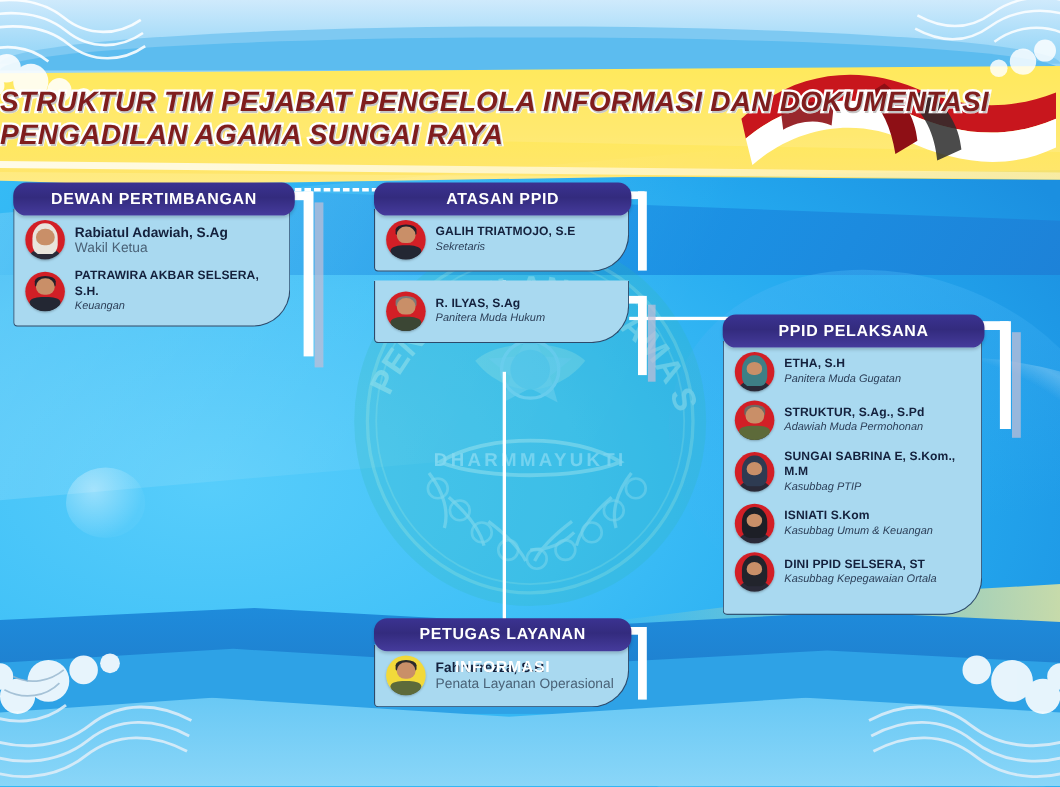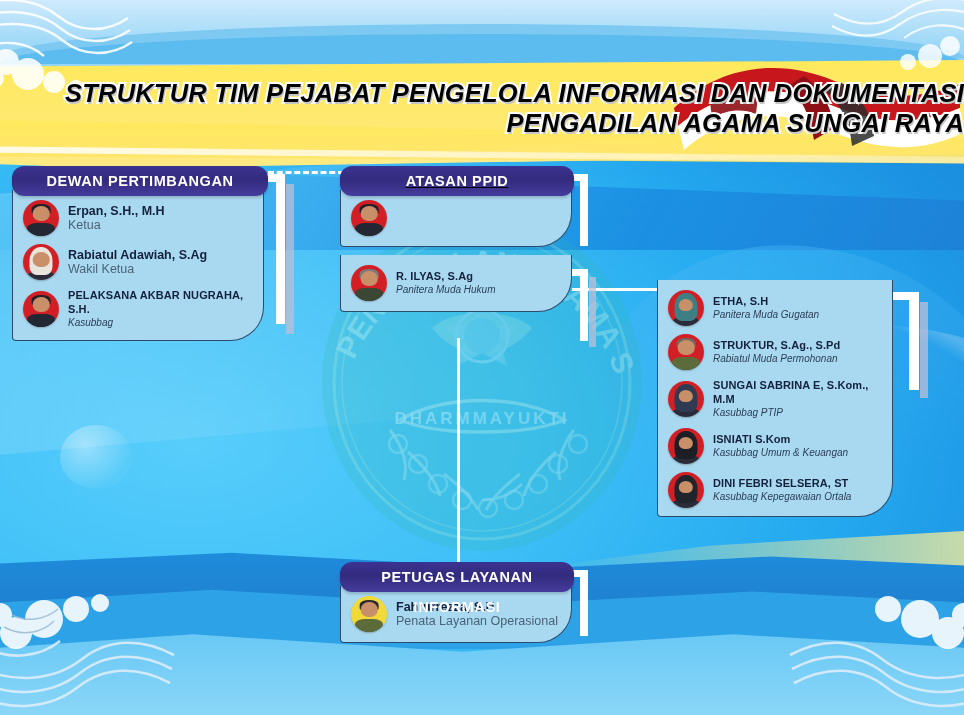--- a/index.html
+++ b/index.html
@@ -87,24 +87,24 @@
   .ribbon{ position:absolute; right:0px; top:36px; width:300px; height:150px; }
 
   
   .watermark{
     position:absolute; left:312px; top:208px; width:340px; height:350px;
     opacity:.40;
   }
 
   
   .title{
-    position:absolute; left:0; top:78px; width:964px; text-align:right;
+    position:absolute; left:0; top:78px; width:964px; text-align:left;
     font-weight:bold; font-style:italic; font-size:25.5px; line-height:30px;
     letter-spacing:.2px;
-    color:#000000;
+    color:#7f1d1d;
     -webkit-text-stroke:4.2px #ffffff;
     paint-order:stroke fill;
     text-shadow:1px 2px 0 rgba(90,90,90,.35);
   }
   .title .l2{ display:block; }
 
   
   .conn{ position:absolute; background:#ffffff; }
   .conn-dash{
     position:absolute; height:0; border-top:3px dashed #ffffff;
@@ -315,68 +315,61 @@
   <div class="conn" style="left:457px; top:338px; width:3px; height:228px;"></div>
   <div class="conn" style="left:572px; top:288px; width:112px; height:3px;"></div>
 
   <div class="panel" style="left:12px; top:166px; width:256px;">
     <div class="accent" style="left:250px; top:8px; width:22px; height:8px;"></div>
     <div class="accent" style="left:264px; top:8px; width:9px; height:150px;"></div>
     <div class="shadowbar" style="left:274px; top:18px; width:8px; height:150px;"></div>
     <div class="head">DEWAN PERTIMBANGAN</div>
     <div class="body curve" style="width:252px;">
 
+
+      <div class="row">
+        <div class="av">
+          <div class="hijab" style="background:#e9e4dc"></div>
+            <div class="face" style="top:22%"></div>
+        </div>
+        <div>
+          <div class="nm">Rabiatul Adawiah, S.Ag</div>
+          <div class="ps light">Wakil Ketua</div>
+        </div>
+      </div>
+
       <div class="row">
         <div class="av">
           <div class="hair"></div>
             <div class="face"></div>
             <div class="body2"></div>
         </div>
         <div>
-          <div class="nm">Erpan, S.H., M.H</div>
-          <div class="ps light">Ketua</div>
-        </div>
-      </div>
-
-      <div class="row">
-        <div class="av">
-          <div class="hijab" style="background:#e9e4dc"></div>
-            <div class="face" style="top:22%"></div>
-        </div>
-        <div>
-          <div class="nm">Rabiatul Adawiah, S.Ag</div>
-          <div class="ps light">Wakil Ketua</div>
-        </div>
-      </div>
-
-      <div class="row">
-        <div class="av">
-          <div class="hair"></div>
-            <div class="face"></div>
-            <div class="body2"></div>
-        </div>
-        <div>
-          <div class="nm sm">PELAKSANA AKBAR NUGRAHA, S.H.</div>
-          <div class="ps sm">Kasubbag</div>
+          <div class="nm sm">PATRAWIRA AKBAR SELSERA, S.H.</div>
+          <div class="ps sm">Keuangan</div>
         </div>
       </div>
 
     </div>
   </div>
 
-  <div class="panel" style="left:340px; top:166px; width:234px;text-decoration:underline;">
+  <div class="panel" style="left:340px; top:166px; width:234px;">
     <div class="accent" style="left:228px; top:8px; width:18px; height:7px;"></div>
     <div class="accent" style="left:240px; top:8px; width:8px; height:72px;"></div>
     <div class="head">ATASAN PPID</div>
     <div class="body curve" style="width:232px;">
       <div class="row">
         <div class="av">
           <div class="hair"></div>
             <div class="face"></div>
             <div class="body2"></div>
+        </div>
+        <div>
+          <div class="nm sm">GALIH TRIATMOJO, S.E</div>
+          <div class="ps sm">Sekretaris</div>
         </div>
       </div>
     </div>
   </div>
 
   <div class="panel" style="left:340px; top:261px; width:234px;">
     <div class="accent" style="left:228px; top:8px; width:18px; height:7px;"></div>
     <div class="accent" style="left:240px; top:8px; width:8px; height:72px;"></div>
     <div class="shadowbar" style="left:249px; top:16px; width:7px; height:70px;"></div>
     <div class="body curve" style="width:232px;">
@@ -391,42 +384,43 @@
           <div class="ps sm">Panitera Muda Hukum</div>
         </div>
       </div>
     </div>
   </div>
 
   <div class="panel" style="left:657px; top:286px; width:238px;">
     <div class="accent" style="left:230px; top:6px; width:30px; height:8px;"></div>
     <div class="accent" style="left:252px; top:6px; width:10px; height:98px;"></div>
     <div class="shadowbar" style="left:263px; top:16px; width:8px; height:96px;"></div>
-    <div class="body curve" style="width:236px; padding-bottom:6px;">
+    <div class="head">PPID PELAKSANA</div>
+    <div class="body curve" style="width:236px; padding-bottom:18px;">
 
       <div class="row">
         <div class="av">
           <div class="hijab2"></div>
             <div class="face" style="top:24%;width:40%;height:34%"></div>
         </div>
         <div>
           <div class="nm sm">ETHA, S.H</div>
           <div class="ps sm">Panitera Muda Gugatan</div>
         </div>
       </div>
 
       <div class="row">
         <div class="av">
           <div class="hair" style="background:#6e6a63"></div>
             <div class="face"></div>
             <div class="body2 body-olive"></div>
         </div>
         <div>
           <div class="nm sm">STRUKTUR, S.Ag., S.Pd</div>
-          <div class="ps sm">Rabiatul Muda Permohonan</div>
+          <div class="ps sm">Adawiah Muda Permohonan</div>
         </div>
       </div>
 
       <div class="row">
         <div class="av">
           <div class="hijab"></div>
             <div class="face" style="top:24%;width:40%;height:34%"></div>
         </div>
         <div>
           <div class="nm sm">SUNGAI SABRINA E, S.Kom., M.M</div>
@@ -444,21 +438,21 @@
           <div class="ps sm">Kasubbag Umum &amp; Keuangan</div>
         </div>
       </div>
 
       <div class="row">
         <div class="av">
           <div class="hijab" style="background:#22242c"></div>
             <div class="face" style="top:24%;width:40%;height:34%"></div>
         </div>
         <div>
-          <div class="nm sm">DINI FEBRI SELSERA, ST</div>
+          <div class="nm sm">DINI PPID SELSERA, ST</div>
           <div class="ps sm">Kasubbag Kepegawaian Ortala</div>
         </div>
       </div>
 
     </div>
   </div>
 
   <div class="panel" style="left:340px; top:562px; width:234px;">
     <div class="accent" style="left:228px; top:8px; width:18px; height:7px;"></div>
     <div class="accent" style="left:240px; top:8px; width:8px; height:66px;"></div>

